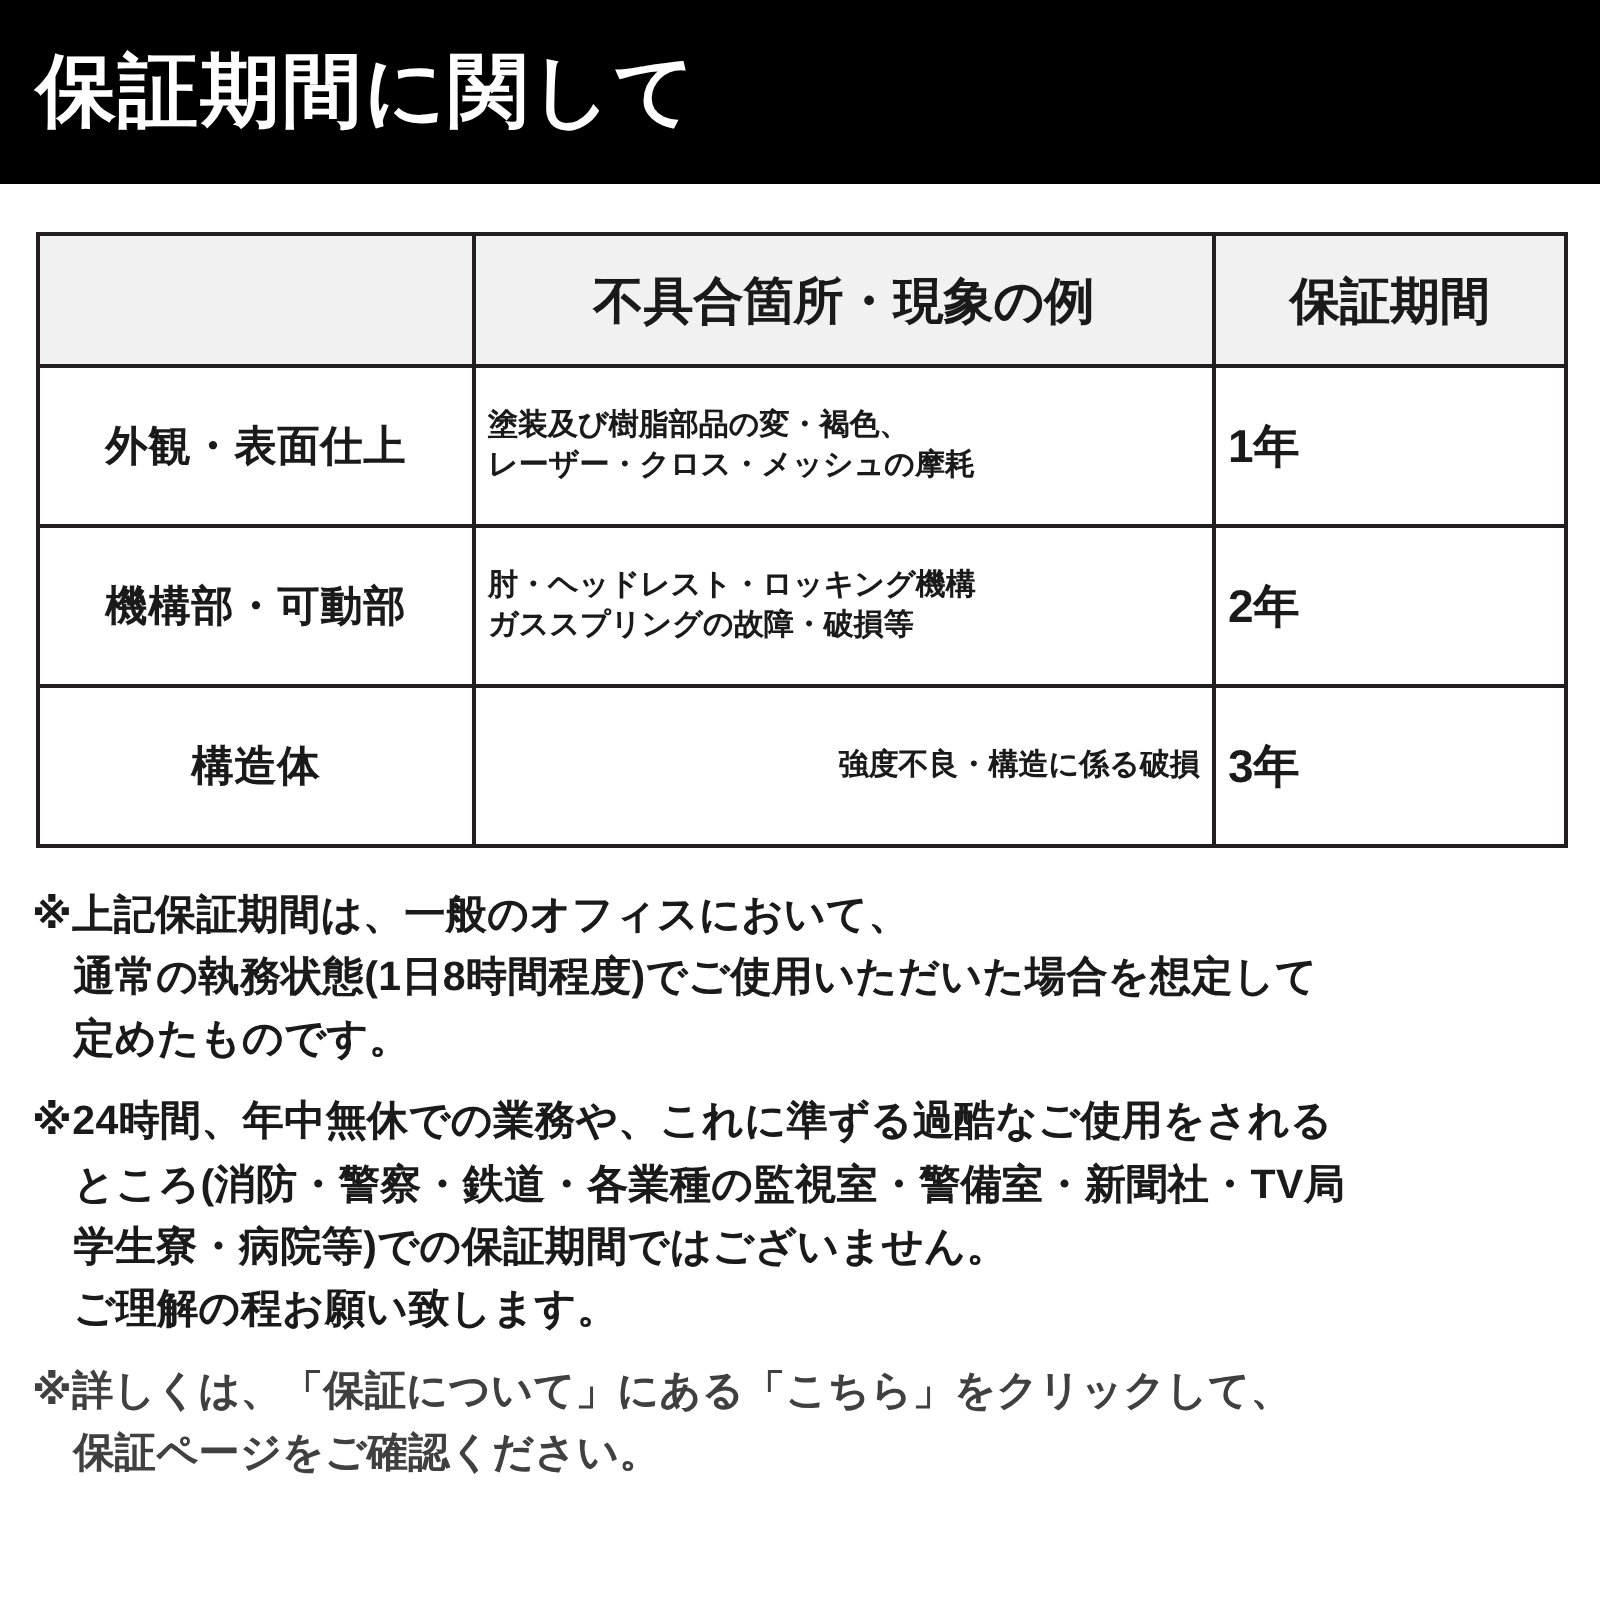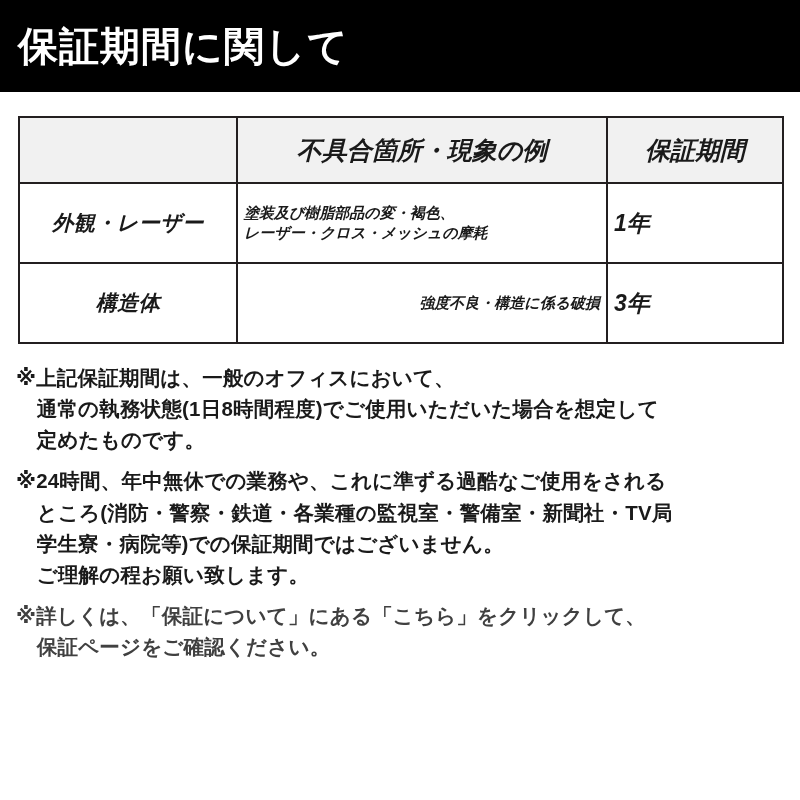--- a/index.html
+++ b/index.html
@@ -47,21 +47,20 @@
   table.warranty {
     border-collapse: collapse;
     width: 764px;
     table-layout: fixed;
   }
   table.warranty td, table.warranty th {
     border: 2px solid #231f20;
     vertical-align: middle;
     padding: 8px 6px;
     box-sizing: border-box;
-    font-style: italic;
   }
   .col-cat   { width: 218px; }
   .col-desc  { width: 370px; }
   .col-term  { width: 176px; }
 
   thead th {
     background: #f1f1f1;
     font-size: 25px;
     font-weight: bold;
     text-align: center;
@@ -128,24 +127,30 @@
     <table class="warranty">
       <thead>
         <tr>
           <th class="blank col-cat"></th>
           <th class="col-desc">不具合箇所・現象の例</th>
           <th class="col-term">保証期間</th>
         </tr>
       </thead>
       <tbody>
         <tr>
-          <td class="cat col-cat">外観・レーザー</td>
+          <td class="cat col-cat">外観・表面仕上</td>
           <td class="desc col-desc" style="white-space: pre-line;">塗装及び樹脂部品の変・褐色、
 レーザー・クロス・メッシュの摩耗</td>
           <td class="term col-term">1年</td>
+        </tr>
+        <tr>
+          <td class="cat col-cat">機構部・可動部</td>
+          <td class="desc col-desc" style="white-space: pre-line;">肘・ヘッドレスト・ロッキング機構
+ガススプリングの故障・破損等</td>
+          <td class="term col-term">2年</td>
         </tr>
         <tr>
           <td class="cat col-cat">構造体</td>
           <td class="desc col-desc center" style="white-space: pre-line;">強度不良・構造に係る破損</td>
           <td class="term col-term">3年</td>
         </tr>
       </tbody>
     </table>
   </div>
 

